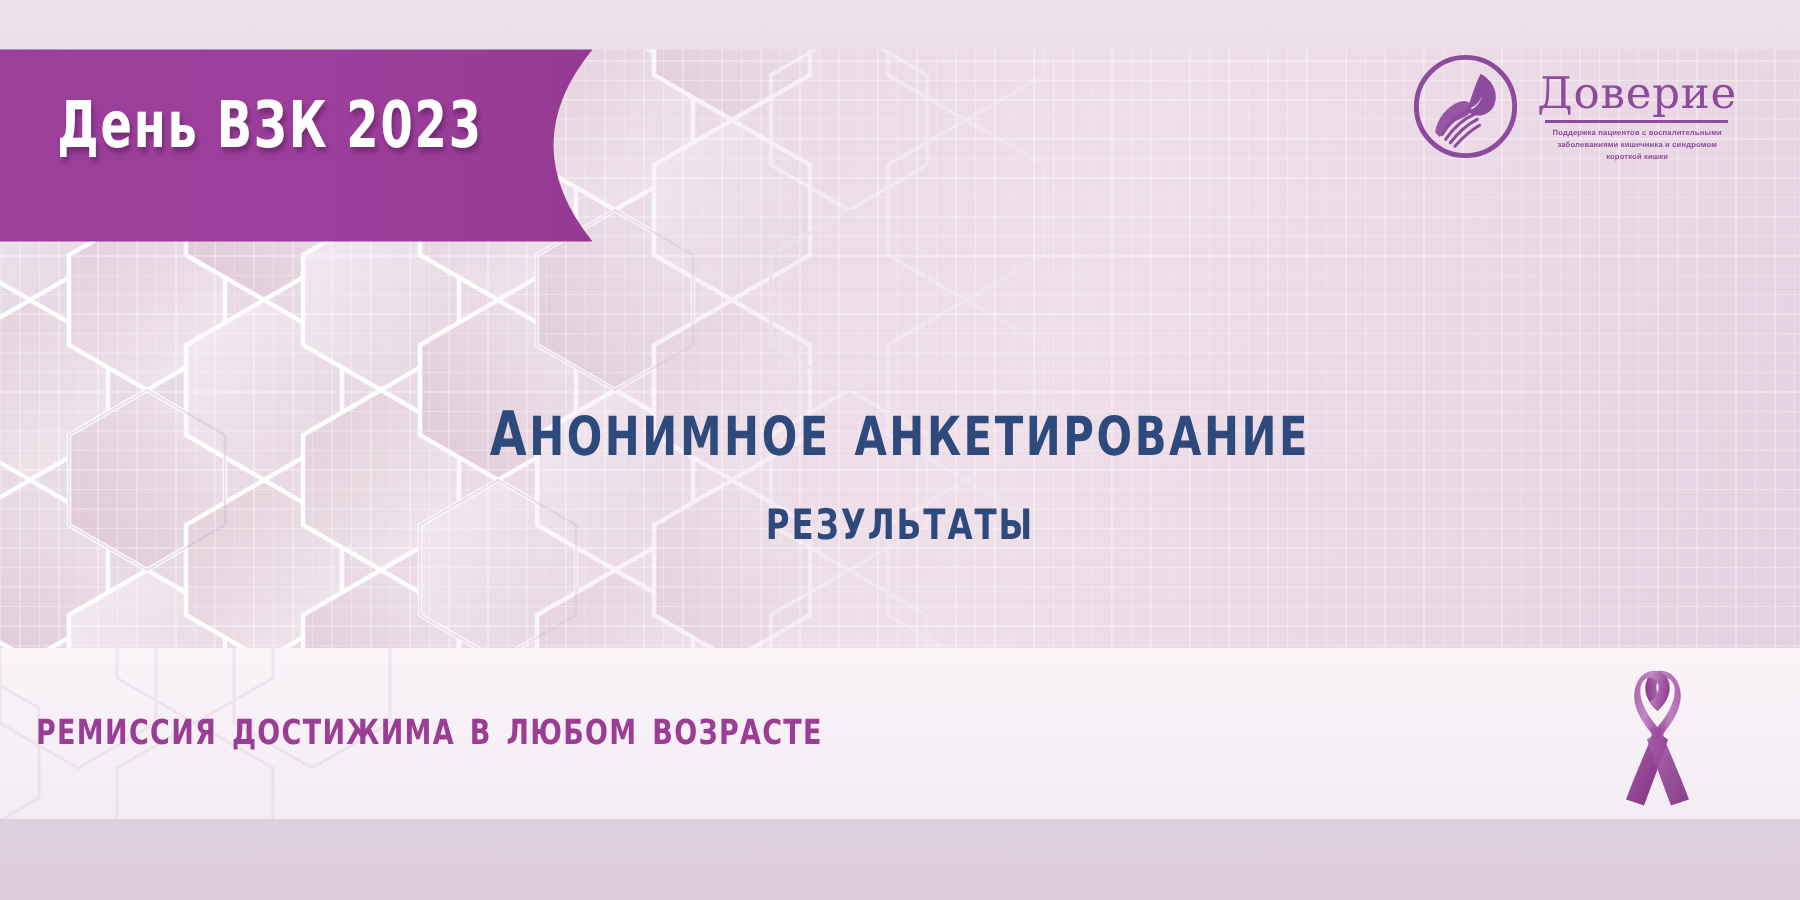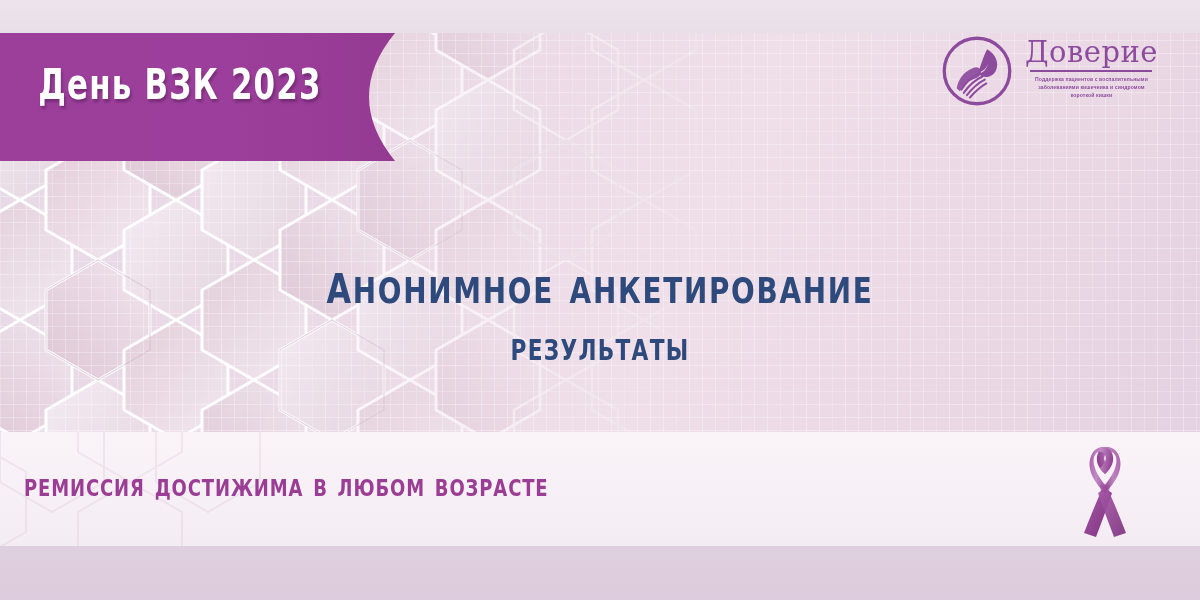--- a/index.html
+++ b/index.html
@@ -65,21 +65,21 @@
     transform-origin:center center;
     white-space:nowrap;
     text-shadow:2px 3px 3px rgba(60,15,60,.38);
     z-index:7;
   }
 
   
   .logo {
     position:absolute;
     right:42px; top:32px;
-    display:flex; align-items:flex-start; gap:9px;
+    display:flex; align-items:flex-end; gap:9px;
     z-index:6;
   }
   .logo-mark { width:78px; height:78px; flex:0 0 78px; }
   .logo-mark svg { display:block; width:100%; height:100%; }
   .logo-text { display:flex; flex-direction:column; align-items:center; padding-top:6px; }
   .logo-word {
     font-family:"DejaVu Serif","Liberation Serif", serif;
     font-size:29px;
     color:#8d4b9e;
     line-height:1;

